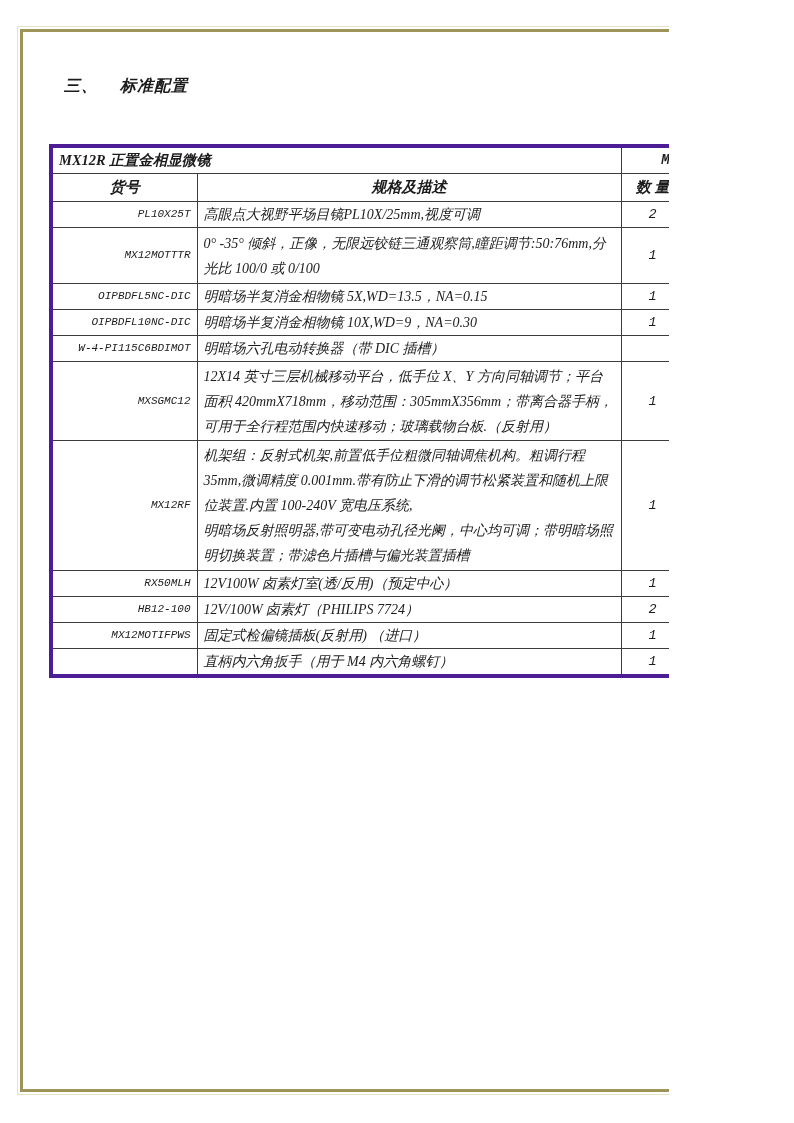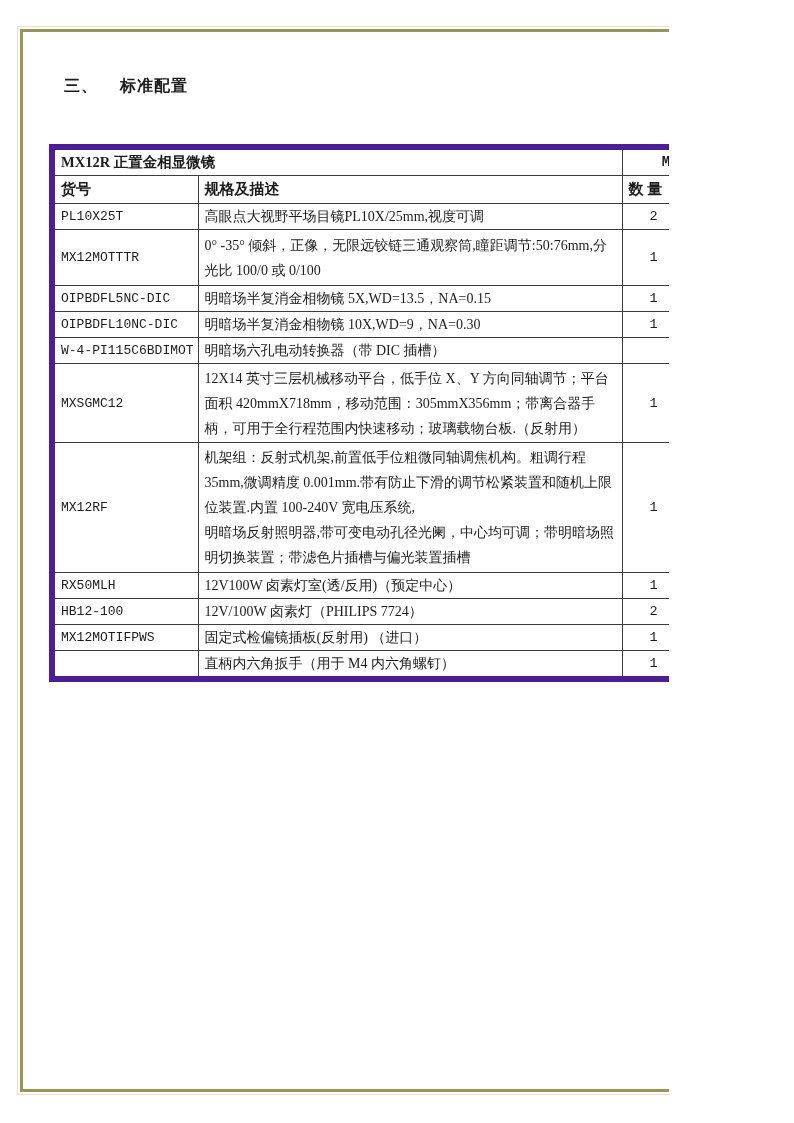--- a/index.html
+++ b/index.html
@@ -3,20 +3,21 @@
 <meta charset="utf-8">
 <style>
   html,body { margin:0; padding:0; background:#ffffff; }
   .page {
     position: relative;
     width: 669px; height: 1123px;
     background: #ffffff;
     font-family: "Liberation Serif", "DejaVu Serif", serif;
     color: #1c1c1c;
     overflow: hidden;
+    font-style: italic;
   }
   .frame {
     position: absolute;
     left: 20px; top: 29px;
     width: 756px; height: 1063px;
     box-sizing: border-box;
     border: 3px solid #9e9459;
     outline: 1px solid #e6e1c6;
     outline-offset: 2px;
   }
@@ -37,33 +38,34 @@
     table-layout: fixed;
     font-size: 14px;
   }
   .spec-table td {
     border: 1px solid #3c3c3c;
     padding: 0 6px;
     line-height: 25px;
     vertical-align: middle;
     overflow: hidden;
   }
-  .spec-table { border: 6px solid #4c1d95; }
+  .spec-table { border: 4px solid #4c1d95; }
   .col-code  { width: 146px; }
   .col-spec  { width: 424px; }
   .col-qty   { width: 63px; }
   .col-extra { width: 61px; }
   .group-header-cell { font-weight: bold; font-size: 14.5px; }
   .model-header-cell { font-weight: bold; text-align: center; font-size: 14px;
                        font-family: "Liberation Mono", "DejaVu Sans Mono", monospace; }
-  .colhead { font-weight: bold; font-size: 15px; }
+  .colhead { font-weight: bold; text-align: center; font-size: 15px; }
   .code-cell {
     font-family: "Liberation Mono", "DejaVu Sans Mono", monospace;
-    font-size: 13px;
+    font-size: 11px;
     white-space: nowrap;
+    text-align: right;
   }
   .spec-cell { white-space: pre-line; padding: 0 8px; }
   .qty-cell  { text-align: center;
     font-family: "Liberation Mono", "DejaVu Sans Mono", monospace; font-size: 13.5px; }
   .rhh1 { height: 24px; }
   .rhh2 { height: 28px; }
   .rh1  { height: 26px; }
   .rh2  { height: 56px; }
   .rh3  { height: 79px; }
   .rh5  { height: 130px; }

